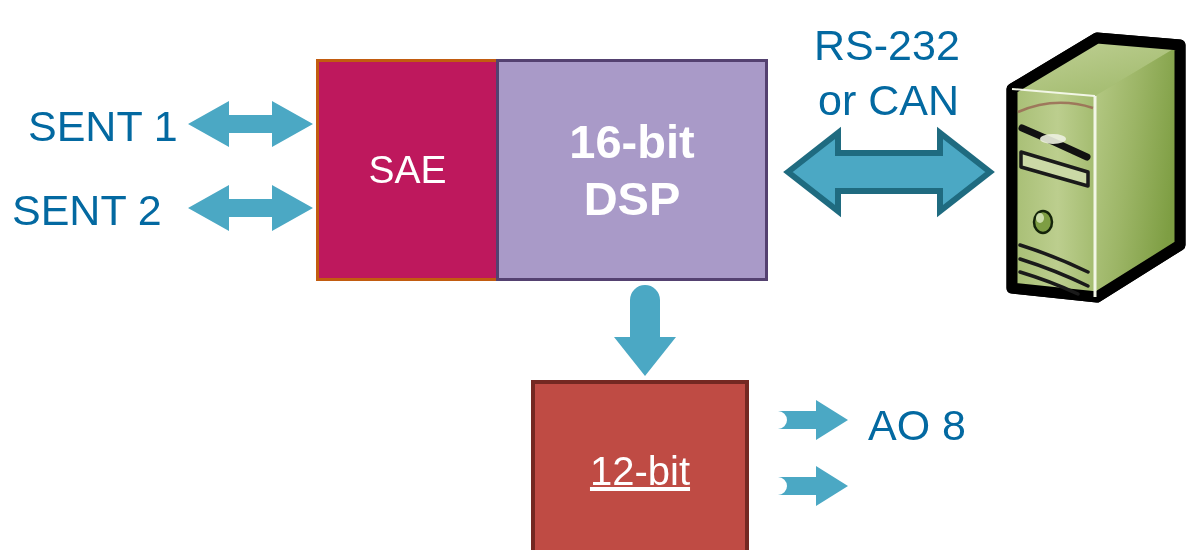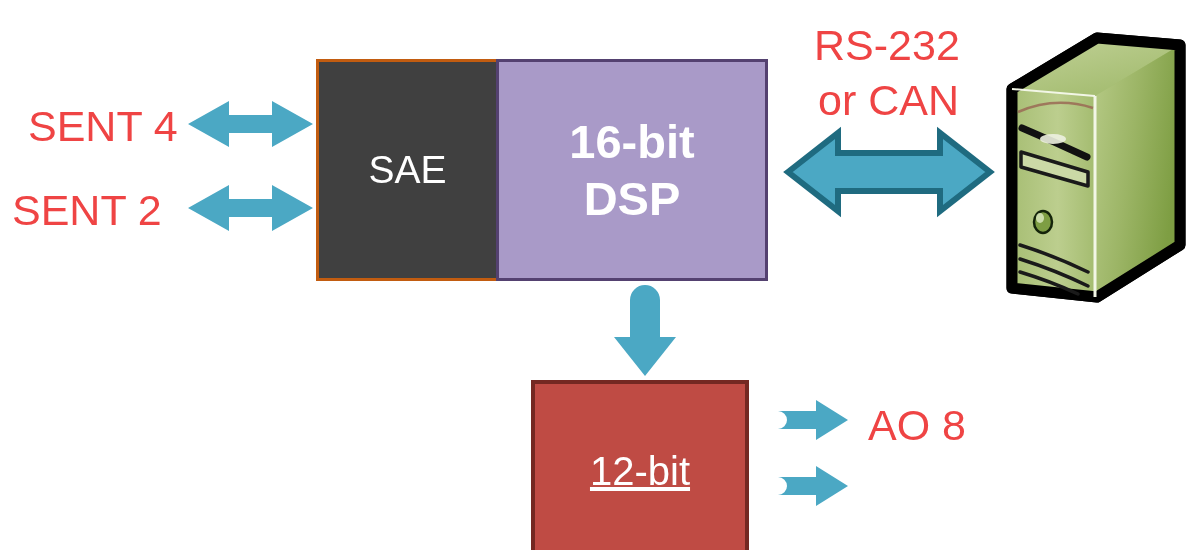--- a/index.html
+++ b/index.html
@@ -15,38 +15,38 @@
     width: 1200px;
     height: 550px;
     background: #ffffff;
     overflow: hidden;
   }
   .abs { position: absolute; }
 
   
   .ext-label {
     font-size: 43px;
-    color: #ef4444;
+    color: #0369a1;
     line-height: 1;
     white-space: nowrap;
     font-weight: 400;
   }
 
   
   .block {
     box-sizing: border-box;
     display: flex;
     flex-direction: column;
     align-items: center;
     justify-content: center;
     color: #ffffff;
     text-align: center;
   }
   .block-sent {
-    background: #404040;
+    background: #be185d;
     border: 3px solid #C25C10;
     font-size: 39px;
     line-height: 1.18;
     font-weight: 400;
   }
   .block-dsp {
     background: #A99AC8;
     border: 3px solid #544170;
     font-size: 47px;
     line-height: 1.22;
@@ -69,21 +69,21 @@
     width: 1200px;
     height: 550px;
     pointer-events: none;
   }
 </style>
 </head>
 <body>
 
 <div id="canvas">
 
-  <div class="abs ext-label" style="left:28px; top:105px;">SENT 4</div>
+  <div class="abs ext-label" style="left:28px; top:105px;">SENT 1</div>
 
   <div class="abs ext-label" style="left:12px; top:189px;">SENT 2</div>
 
   <div class="abs ext-label" style="left:814px; top:24px;">RS-232</div>
 
   <div class="abs ext-label" style="left:818px; top:79px;">or CAN</div>
 
   <div class="abs ext-label" style="left:868px; top:404px;">AO 8</div>
 
 

